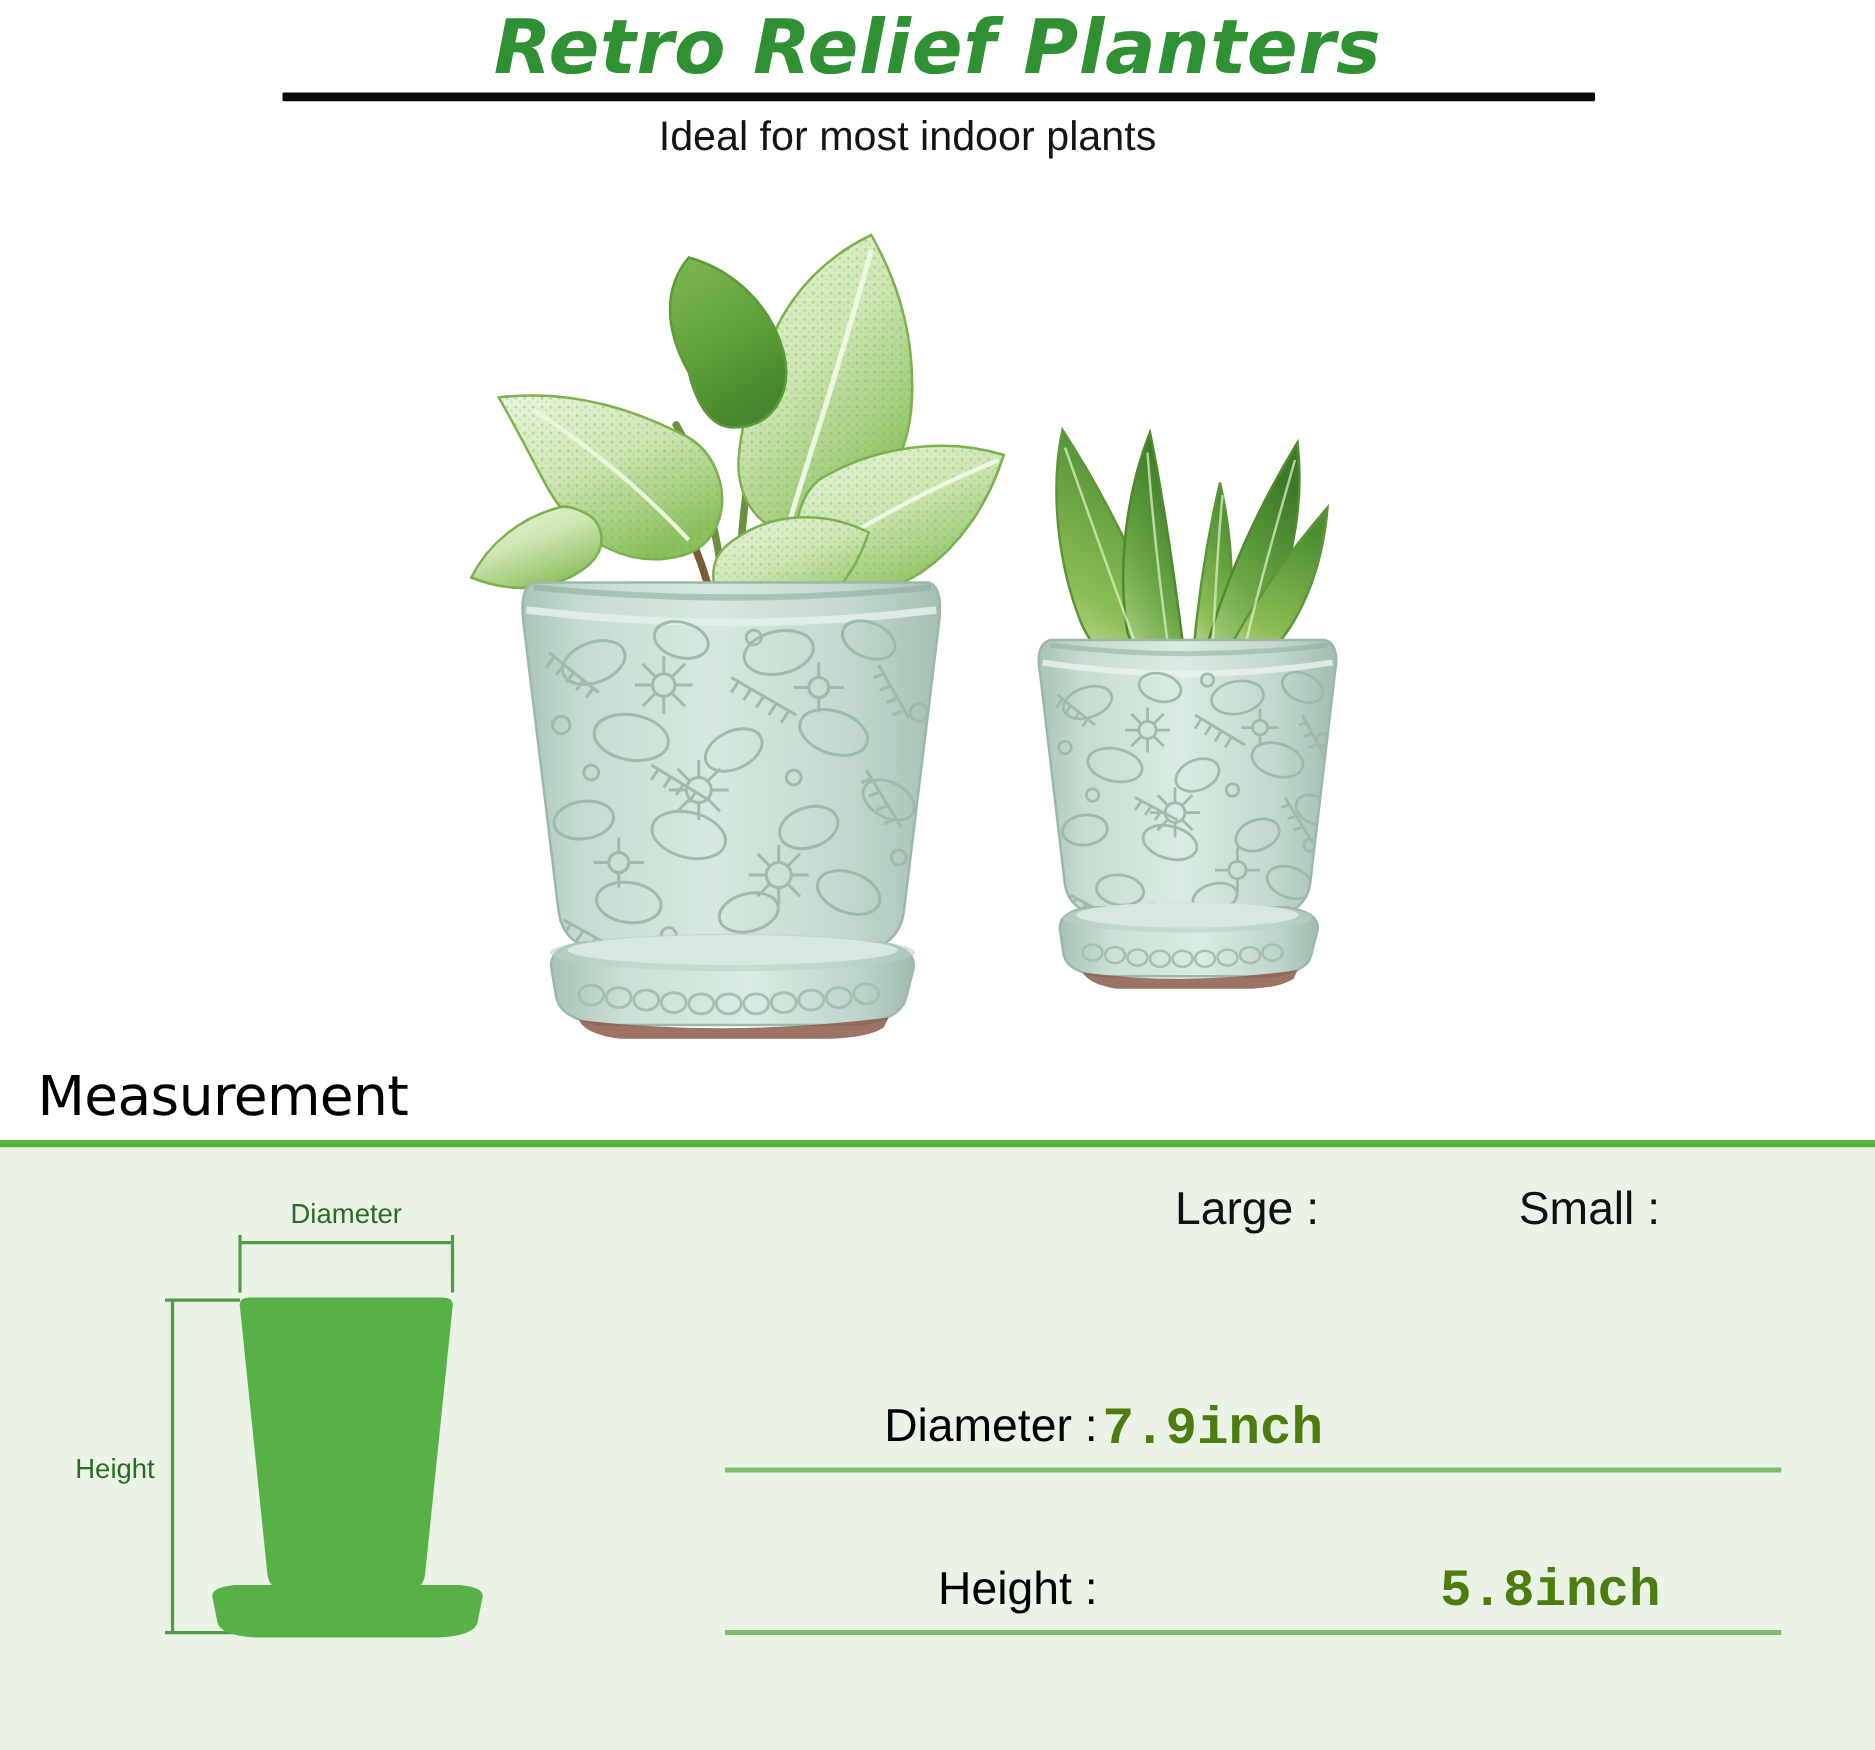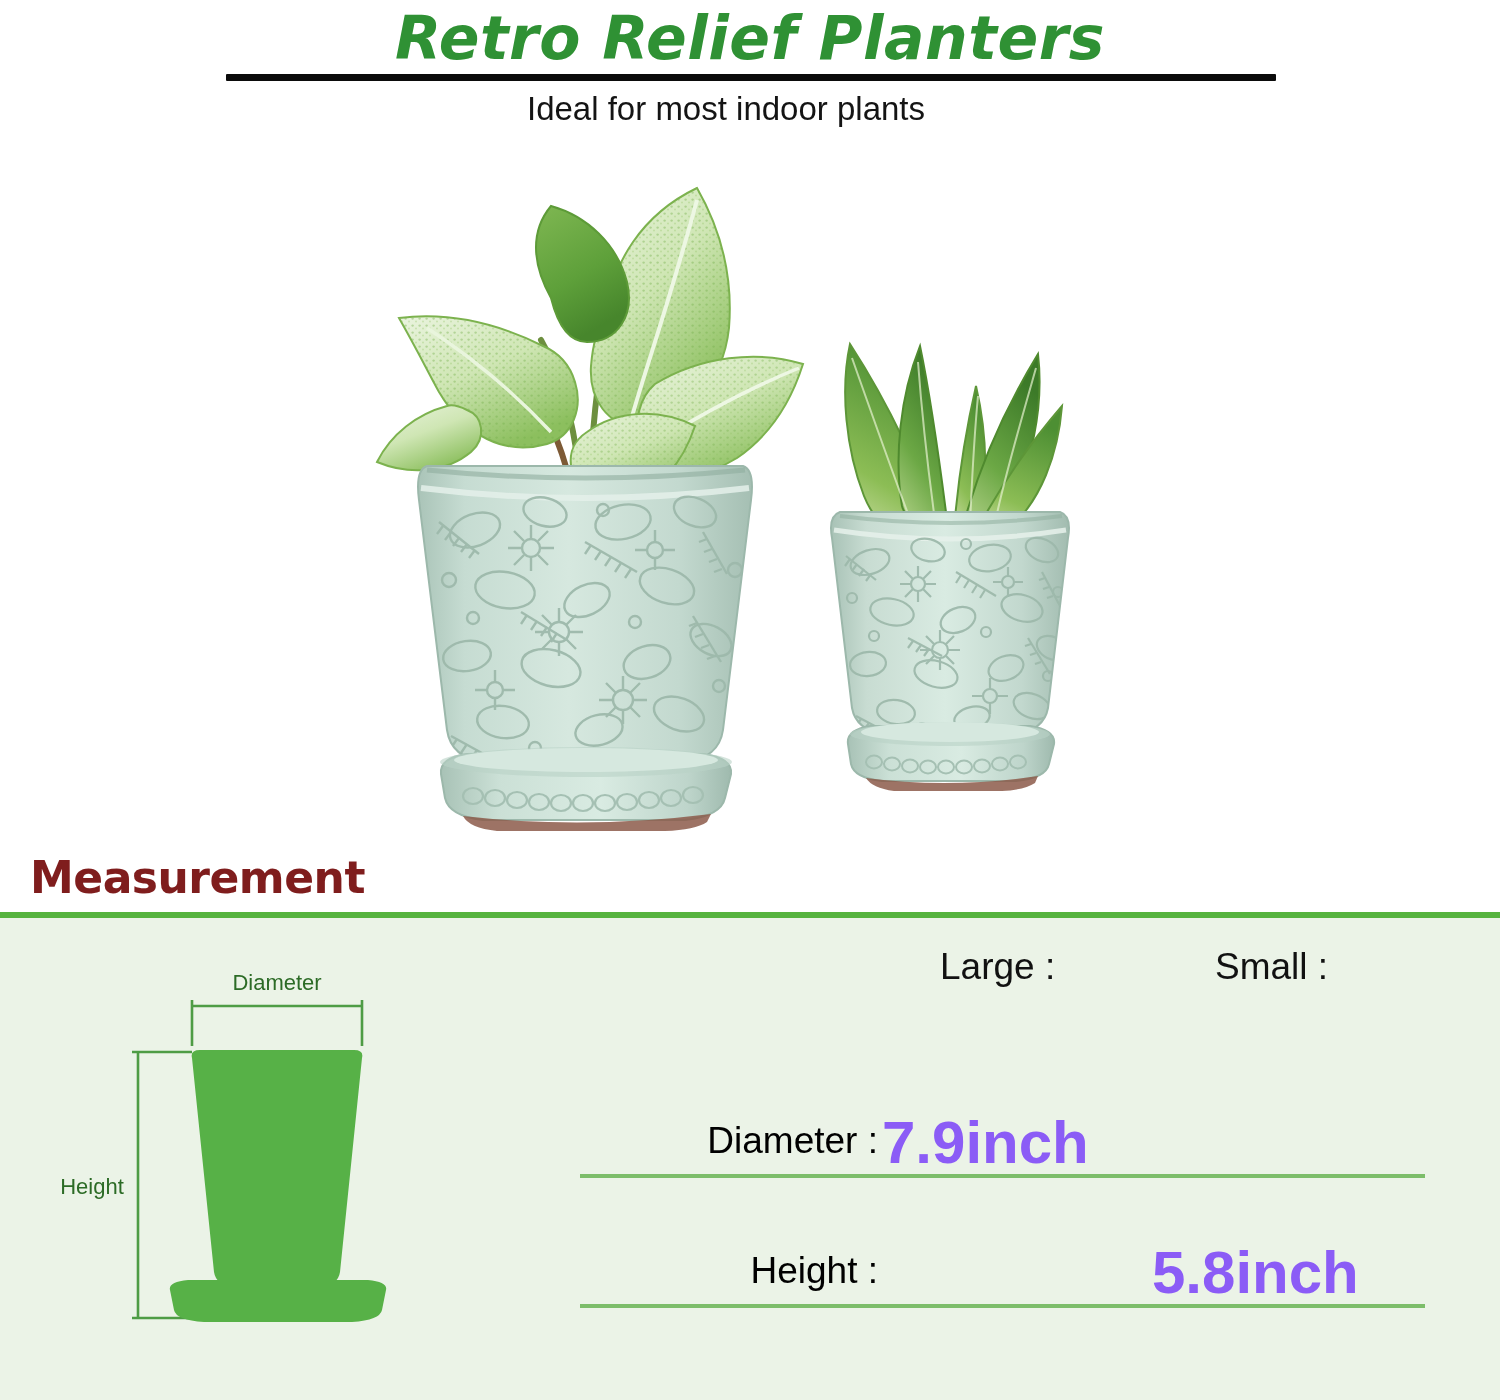--- a/index.html
+++ b/index.html
@@ -36,56 +36,56 @@
   .photo { position: absolute; left: 0; top: 150px; width: 1500px; height: 690px; background: #fff; }
 
   
   .group-large { position: absolute; left: 355px; top: 20px; width: 460px; height: 670px; }
   .group-small { position: absolute; left: 790px; top: 170px; width: 320px; height: 500px; }
 
   
   .measure-heading {
     position: absolute; left: 30px; top: 852px;
     font-family: "DejaVu Sans", sans-serif;
-    font-size: 44px; font-weight: bold; color: #7f1d1d;
+    font-size: 44px; font-weight: normal; color: #000000;
     letter-spacing: -0.5px; line-height: 52px; white-space: nowrap;
   }
   .measure-rule {
     position: absolute; left: 0; top: 912px; width: 1500px; height: 6px;
     background: #56b33e;
   }
   .measure-panel {
     position: absolute; left: 0; top: 918px; width: 1500px; height: 482px;
     background: #ebf3e7;
   }
 
   
-  .diagram { position: absolute; left: 40px; top: 36px; width: 520px; height: 430px; }
+  .diagram { position: absolute; left: 40px; top: 24px; width: 520px; height: 430px; }
 
   
   .spec-table { position: absolute; left: 560px; top: 0px; width: 940px; height: 482px; }
   .col-head {
     position: absolute; top: 26px;
     font-size: 37px; color: #111; white-space: nowrap; line-height: 46px;
   }
   .col-head.large { left: 380px; text-align: right; }
   .col-head.small { left: 655px; }
 
   .spec-row { position: absolute; left: 0; width: 940px; height: 110px; }
   .spec-row.r1 { top: 150px; }
   .spec-row.r2 { top: 280px; }
 
   .spec-label {
     position: absolute; right: 622px; bottom: 14px;
     font-size: 37px; color: #000000; white-space: nowrap; line-height: 46px;
   }
   .spec-val {
     position: absolute; bottom: 6px;
-    font-family: Liberation Sans, sans-serif;
-    font-size: 60px; font-weight: bold; color: #8b5cf6;
+    font-family: Liberation Mono, monospace;
+    font-size: 42px; font-weight: bold; color: #4d7c0f;
     white-space: nowrap; line-height: 58px;
   }
   .spec-val.v-large { left: 322px; }
   .spec-val.v-small { left: 592px; }
   .row-underline {
     position: absolute; left: 20px; bottom: 0; width: 845px; height: 4px;
     background: #7cbd6a;
   }
 </style>
 </head>

